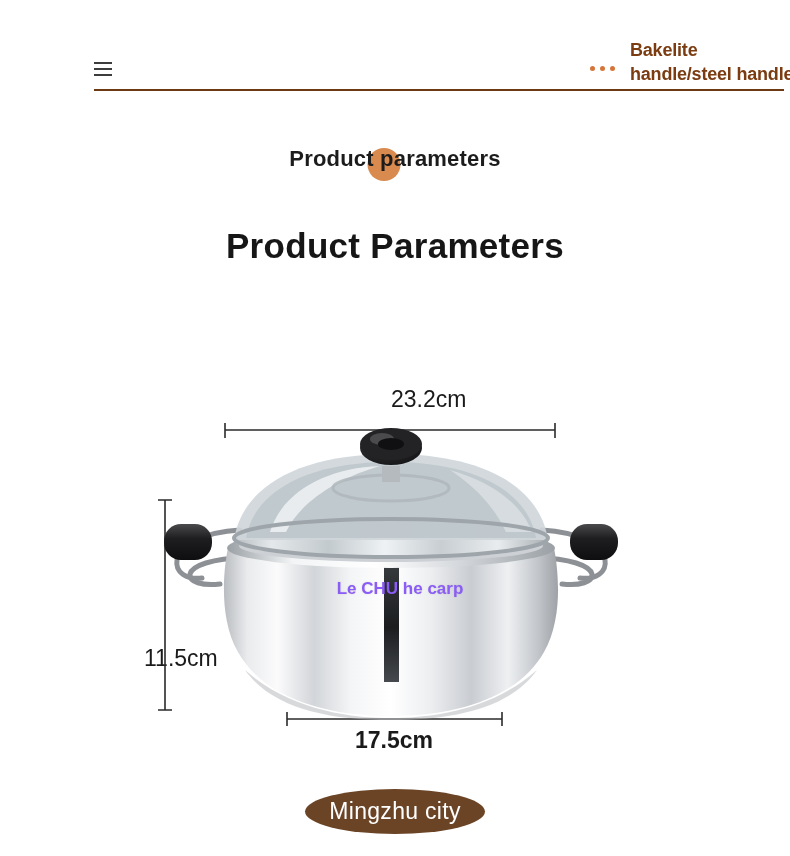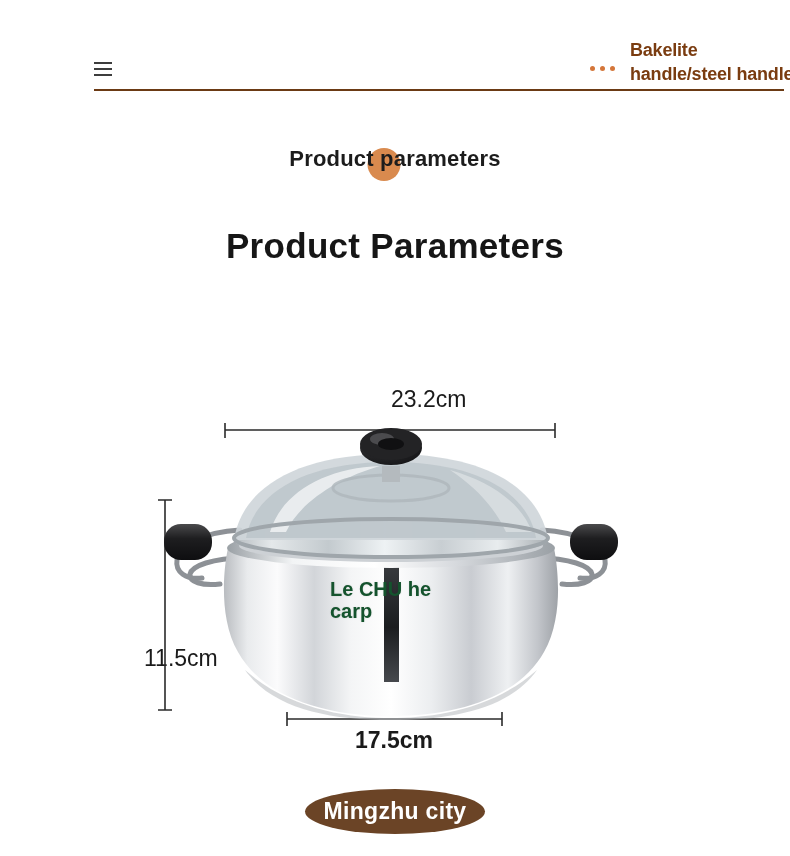--- a/index.html
+++ b/index.html
@@ -134,23 +134,23 @@
   .dim-left   { left: 144px; top: 275px; }
 
   .pot-img { position: absolute; left: 150px; top: 50px; }
 
   
   .watermark {
     position: absolute;
     left: 330px;
     top: 578px;
     width: 140px;
-    text-align: left;
-    color: #14532d;
-    font-size: 20px;
+    text-align: center;
+    color: #8b5cf6;
+    font-size: 17px;
     line-height: 22px;
     font-weight: bold;
     text-shadow: 0 0 2px rgba(0,0,0,0.12);
     pointer-events: none;
   }
 
   
   .footer-pill {
     position: absolute;
     left: 305px;
@@ -159,21 +159,21 @@
     height: 45px;
     background: #6b4426;
     border-radius: 50% / 50%;
     display: flex;
     align-items: center;
     justify-content: center;
   }
   .footer-pill span {
     color: #ffffff;
     font-size: 23px;
-    font-weight: bold;
+    font-weight: normal;
     letter-spacing: 0.3px;
   }
 </style>
 </head>
 <body>
 
 <div class="topbar">
   <div class="hamburger">
     <span></span>
     <span></span>

